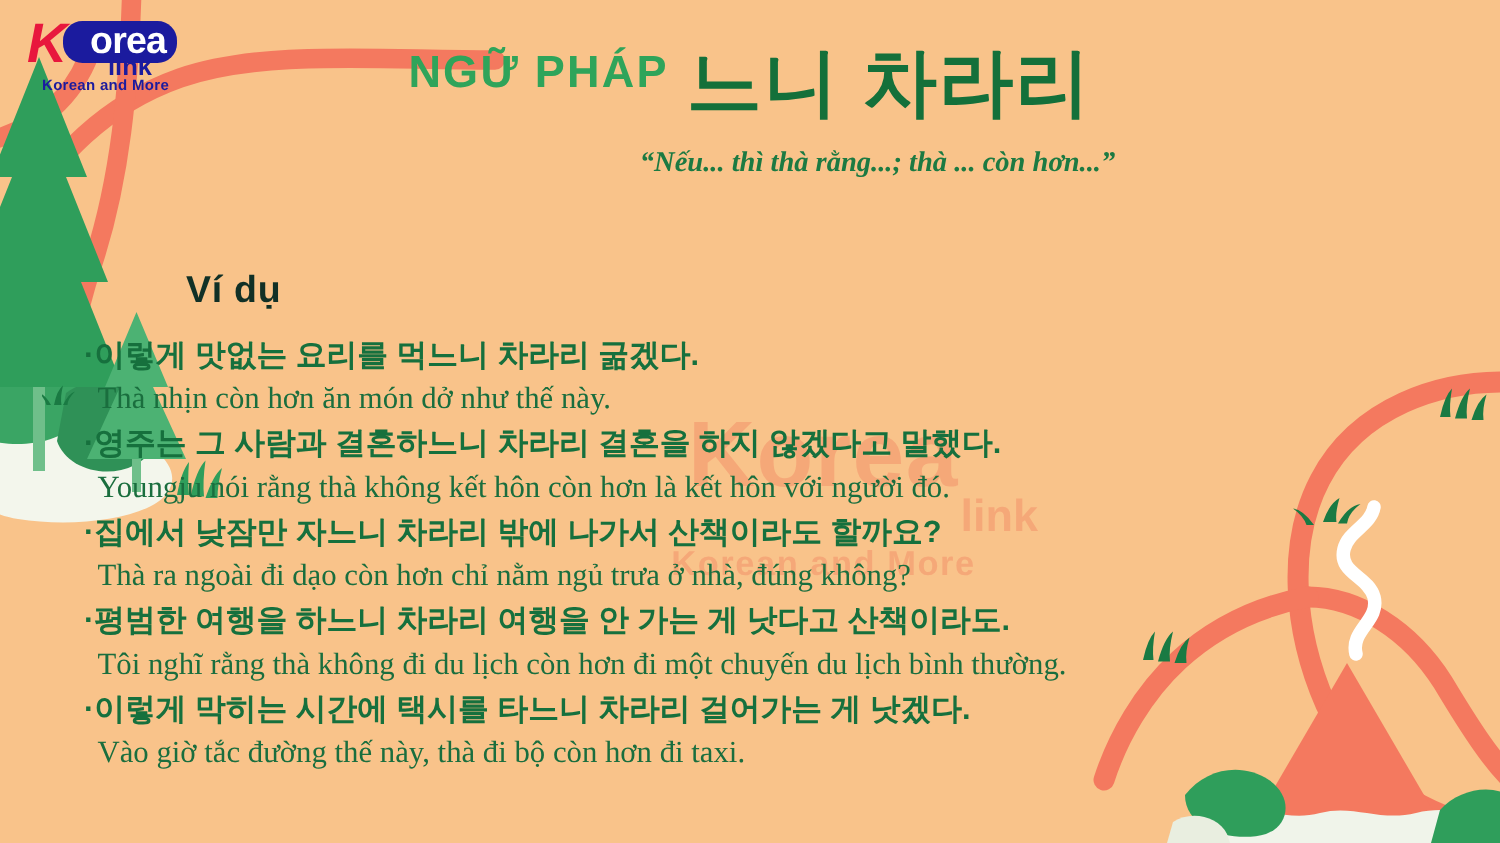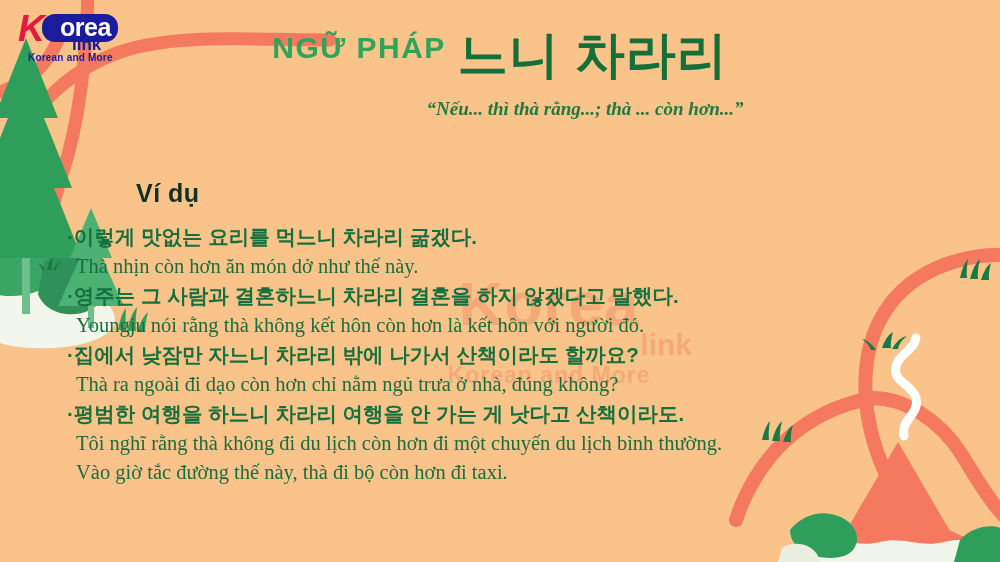--- a/index.html
+++ b/index.html
@@ -145,25 +145,24 @@
   }
   
   #vidu {
     position: absolute;
     left: 124px;
     top: 179px;
     font-size: 25px;
     font-weight: bold;
     color: #113026;
     letter-spacing: 0.5px;
-    margin-left: 12px;
   }
   #examples {
     position: absolute;
-    left: 67px;
+    left: 56px;
     top: 222px;
     width: 900px;
   }
   .ex-kr {
     font-size: 20.5px;
     font-weight: bold;
     color: #16703d;
     line-height: 1.44;
     white-space: nowrap;
     position: relative;
@@ -300,18 +299,21 @@
       <span>Thà ra ngoài đi dạo còn hơn chỉ nằm ngủ trưa ở nhà, đúng không?</span>
     </div>
 
     <div class="ex-kr">
       <span>·평범한 여행을 하느니 차라리 여행을 안 가는 게 낫다고 산책이라도.</span>
     </div>
     <div class="ex-vi">
       <span>Tôi nghĩ rằng thà không đi du lịch còn hơn đi một chuyến du lịch bình thường.</span>
     </div>
 
+    <div class="ex-kr">
+      <span>·이렇게 막히는 시간에 택시를 타느니 차라리 걸어가는 게 낫겠다.</span>
+    </div>
     <div class="ex-vi">
       <span>Vào giờ tắc đường thế này, thà đi bộ còn hơn đi taxi.</span>
     </div>
 
   </div>
 </div>
 
 </body></html>

